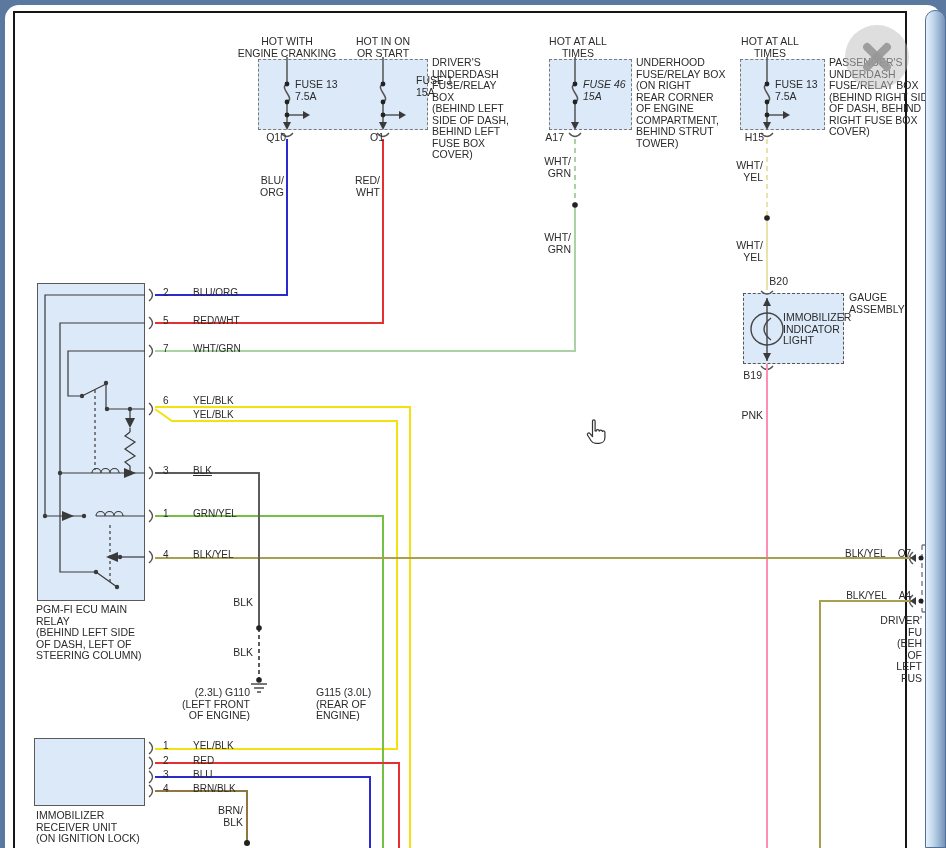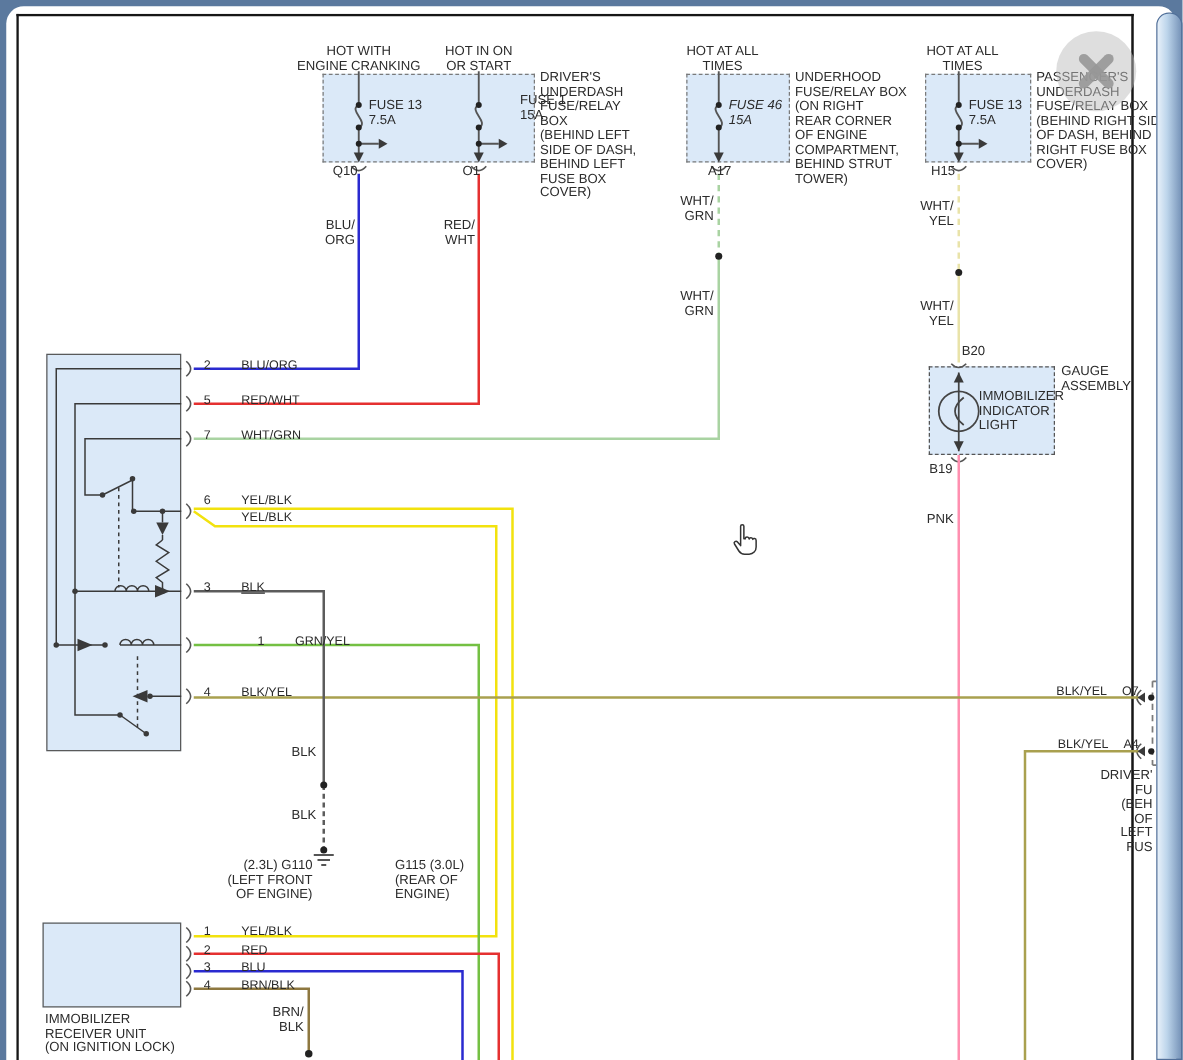--- a/index.html
+++ b/index.html
@@ -243,32 +243,37 @@
 FUSE/RELAY BOX
 (BEHIND RIGHT SIDE
 OF DASH, BEHIND
 RIGHT FUSE BOX
 COVER)</div>
   <div class="lbl" style="left:849px;top:292px;">GAUGE
 ASSEMBLY</div>
   <div class="lbl" style="left:783px;top:312px;">IMMOBILIZER
 INDICATOR
 LIGHT</div>
+  <div class="lbl" style="left:36px;top:604px;">PGM-FI ECU MAIN
+RELAY
+(BEHIND LEFT SIDE
+OF DASH, LEFT OF
+STEERING COLUMN)</div>
   <div class="lbl" style="left:36px;top:810px;">IMMOBILIZER
 RECEIVER UNIT
 (ON IGNITION LOCK)</div>
   <div class="lbl r" style="left:922px;top:615px;">DRIVER'
 FU
 (BEH
 OF
 LEFT FUS</div>
 
   <div class="lbl r" style="left:286px;top:132px;">Q10</div>
   <div class="lbl r" style="left:384px;top:132px;">O1</div>
-  <div class="lbl r" style="left:585px;top:132px;">A17</div>
+  <div class="lbl r" style="left:564px;top:132px;">A17</div>
   <div class="lbl r" style="left:764px;top:132px;">H15</div>
   <div class="lbl r" style="left:760px;top:276px;margin-left:28px;">B20</div>
   <div class="lbl r" style="left:762px;top:370px;">B19</div>
 
   <div class="lbl r" style="left:284px;top:175px;">BLU/
 ORG</div>
   <div class="lbl r" style="left:380px;top:175px;">RED/
 WHT</div>
   <div class="lbl r" style="left:571px;top:156px;">WHT/
 GRN</div>
@@ -290,21 +295,21 @@
   <div class="lbl" style="left:271px;top:687px;margin-left:45px;">G115 (3.0L)
 (REAR OF
 ENGINE)</div>
 
   <div class="pin" style="left:163px;top:287px;"><span class="n">2</span><span>BLU/ORG</span></div>
   <div class="pin" style="left:163px;top:315px;"><span class="n">5</span><span>RED/WHT</span></div>
   <div class="pin" style="left:163px;top:343px;"><span class="n">7</span><span>WHT/GRN</span></div>
   <div class="pin" style="left:163px;top:395px;"><span class="n">6</span><span>YEL/BLK</span></div>
   <div class="pin" style="left:163px;top:409px;"><span class="n"></span><span>YEL/BLK</span></div>
   <div class="pin" style="left:163px;top:465px;text-decoration:underline;"><span class="n">3</span><span>BLK</span></div>
-  <div class="pin" style="left:163px;top:508px;margin-left:43px;"><span class="n">1</span><span>GRN/YEL</span></div>
+  <div class="pin" style="left:163px;top:508px;"><span class="n">1</span><span>GRN/YEL</span></div>
   <div class="pin" style="left:163px;top:549px;"><span class="n">4</span><span>BLK/YEL</span></div>
 
   <div class="pin" style="left:163px;top:740px;"><span class="n">1</span><span>YEL/BLK</span></div>
   <div class="pin" style="left:163px;top:755px;"><span class="n">2</span><span>RED</span></div>
   <div class="pin" style="left:163px;top:769px;"><span class="n">3</span><span>BLU</span></div>
   <div class="pin" style="left:163px;top:783px;"><span class="n">4</span><span>BRN/BLK</span></div>
 
   <div class="pin r" style="left:911px;top:548px;"><span>BLK/YEL</span><span style="margin-left:12px;">O7</span></div>
   <div class="pin r" style="left:911px;top:590px;"><span>BLK/YEL</span><span style="margin-left:12px;">A4</span></div>
 

